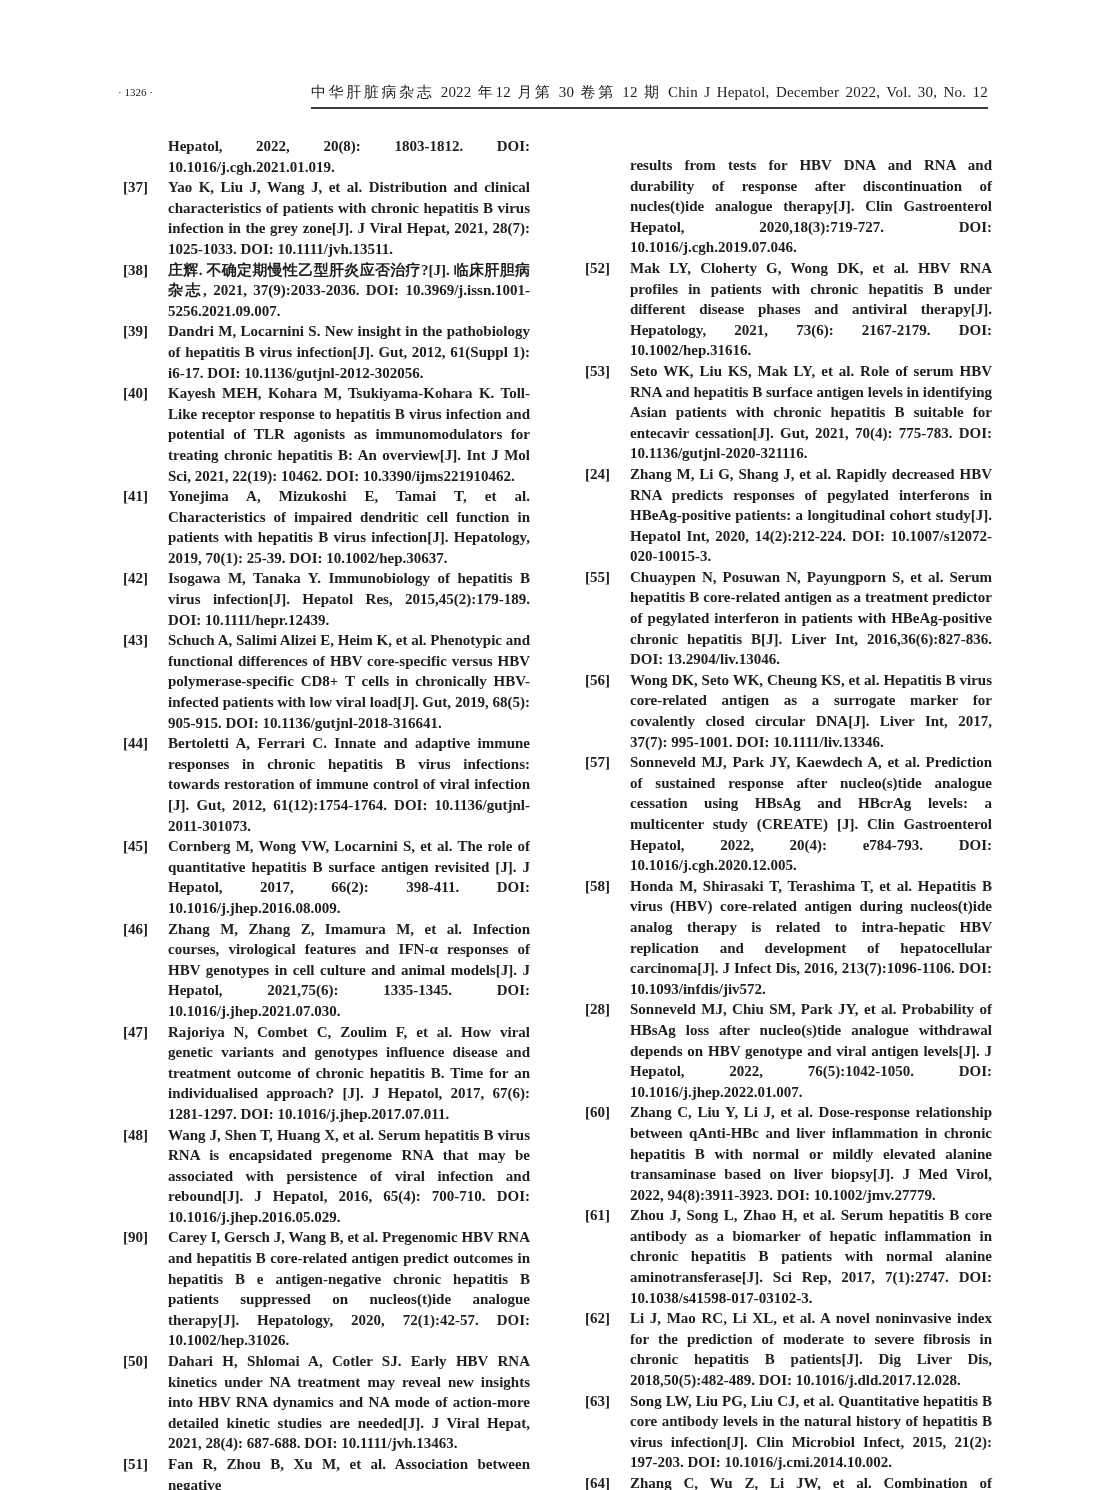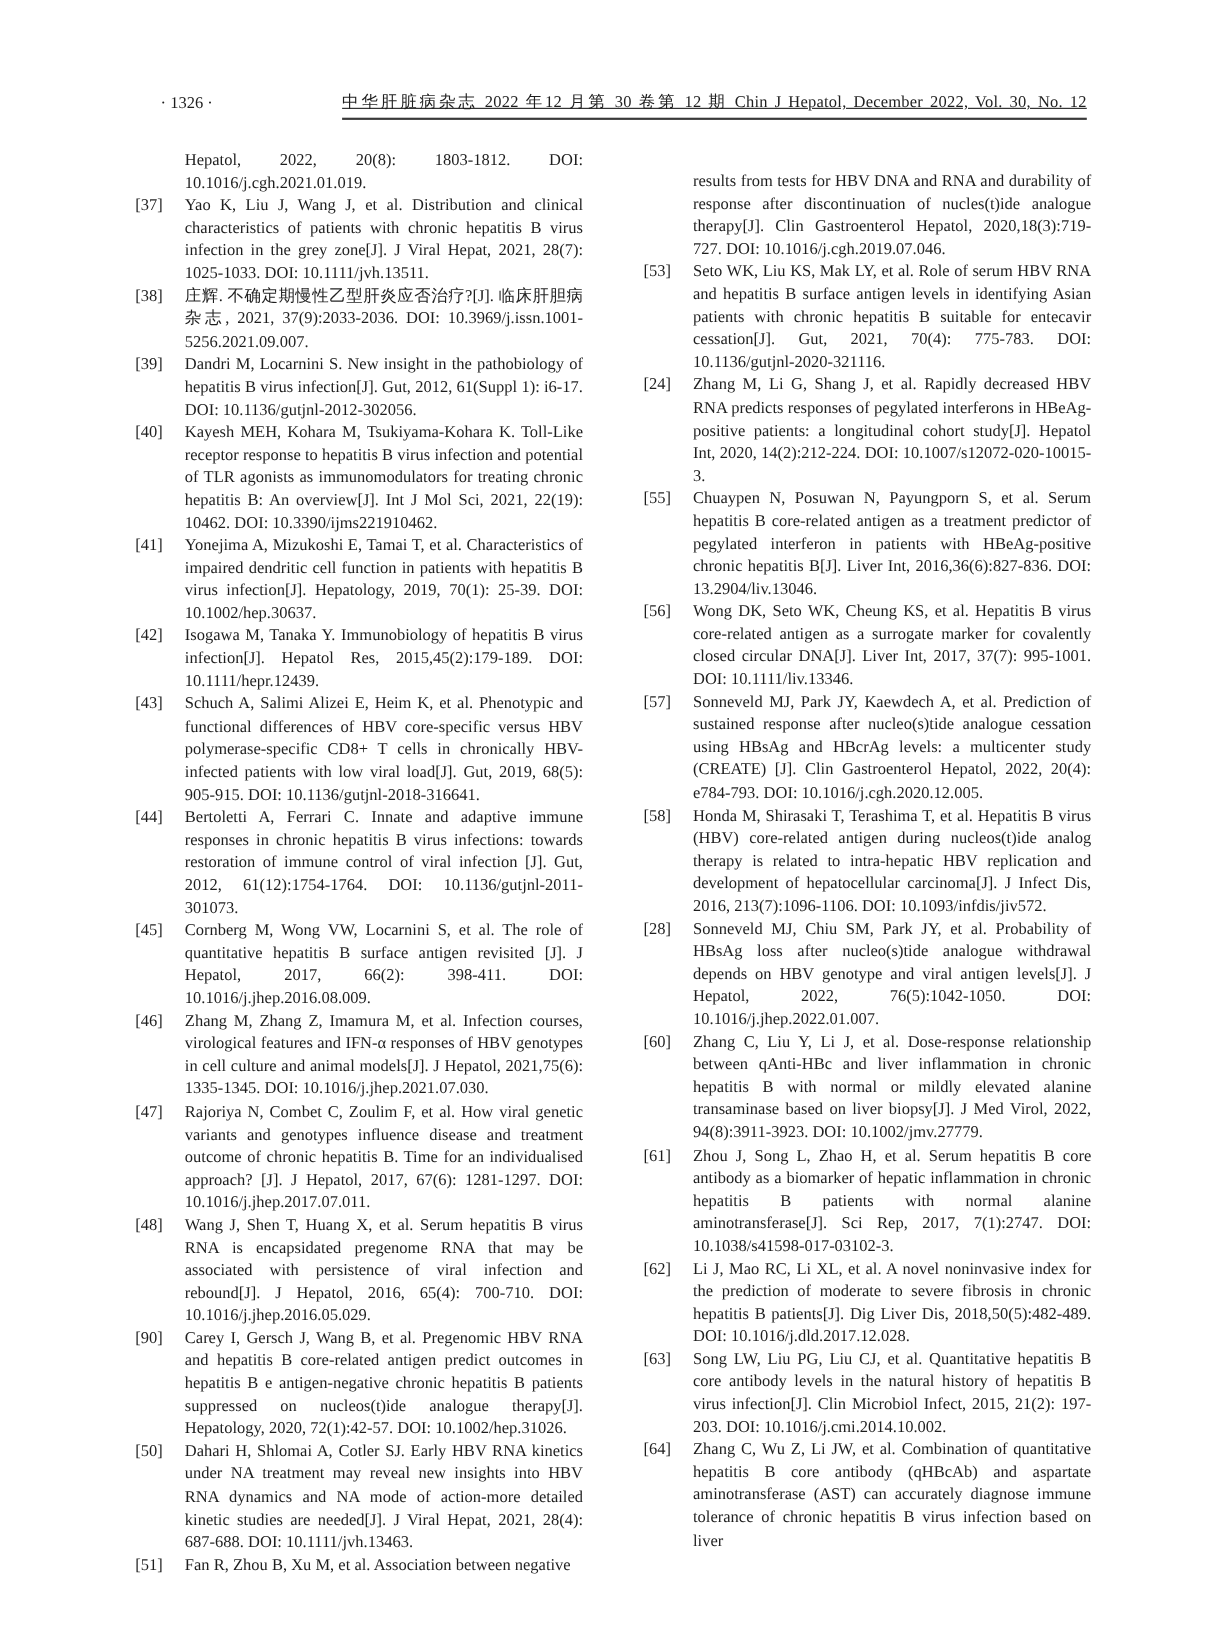--- a/index.html
+++ b/index.html
@@ -14,53 +14,52 @@
     background: #ffffff;
     color: #1e1e1e;
     font-family: "Liberation Serif", "DejaVu Serif", serif;
     overflow: hidden;
   }
   
   .page-number {
     position: absolute;
     left: 118px;
     top: 86px;
-    font-size: 15px;
+    font-size: 11px;
     white-space: nowrap;
-    margin-left: 28px;
   }
   .journal-line {
     position: absolute;
     left: 311px;
     top: 83px;
     width: 677px;
     font-size: 15px;
     text-align: justify;
     text-align-last: justify;
     padding-bottom: 5px;
     border-bottom: 2px solid #3a3a3a;
     white-space: nowrap;
     letter-spacing: 0.2px;
-    text-decoration: underline;
   }
   
   .column {
     position: absolute;
     top: 136px;
     width: 407px;
   }
   .column-left  { left: 123px; }
   .column-right { left: 585px; margin-top: 19px; }
   .ref {
     position: relative;
     padding-left: 45px;
     font-size: 15px;
     line-height: 20.6px;
     text-align: justify;
     text-justify: inter-word;
+    font-weight: bold;
   }
   .ref-num {
     position: absolute;
     left: 0;
     top: 0;
   }
 </style>
 </head>
 <body>
 
@@ -82,20 +81,21 @@
       <div class="ref"><span class="ref-num">[46]</span><span>Zhang M, Zhang Z, Imamura M, et al. Infection courses, virological features and IFN-α responses of HBV genotypes in cell culture and animal models[J]. J Hepatol, 2021,75(6): 1335-1345. DOI: 10.1016/j.jhep.2021.07.030.</span></div>
       <div class="ref"><span class="ref-num">[47]</span><span>Rajoriya N, Combet C, Zoulim F, et al. How viral genetic variants and genotypes influence disease and treatment outcome of chronic hepatitis B. Time for an individualised approach? [J]. J Hepatol, 2017, 67(6): 1281-1297. DOI: 10.1016/j.jhep.2017.07.011.</span></div>
       <div class="ref"><span class="ref-num">[48]</span><span>Wang J, Shen T, Huang X, et al. Serum hepatitis B virus RNA is encapsidated pregenome RNA that may be associated with persistence of viral infection and rebound[J]. J Hepatol, 2016, 65(4): 700-710. DOI: 10.1016/j.jhep.2016.05.029.</span></div>
       <div class="ref"><span class="ref-num">[90]</span><span>Carey I, Gersch J, Wang B, et al. Pregenomic HBV RNA and hepatitis B core-related antigen predict outcomes in hepatitis B e antigen-negative chronic hepatitis B patients suppressed on nucleos(t)ide analogue therapy[J]. Hepatology, 2020, 72(1):42-57. DOI: 10.1002/hep.31026.</span></div>
       <div class="ref"><span class="ref-num">[50]</span><span>Dahari H, Shlomai A, Cotler SJ. Early HBV RNA kinetics under NA treatment may reveal new insights into HBV RNA dynamics and NA mode of action-more detailed kinetic studies are needed[J]. J Viral Hepat, 2021, 28(4): 687-688. DOI: 10.1111/jvh.13463.</span></div>
       <div class="ref"><span class="ref-num">[51]</span><span>Fan R, Zhou B, Xu M, et al. Association between negative</span></div>
     </div>
 
   <div class="column column-right" id="col-right">
       <div class="ref"><span class="ref-num"></span><span>results from tests for HBV DNA and RNA and durability of response after discontinuation of nucles(t)ide analogue therapy[J]. Clin Gastroenterol Hepatol, 2020,18(3):719-727. DOI: 10.1016/j.cgh.2019.07.046.</span></div>
+      <div class="ref"><span class="ref-num">[52]</span><span>Mak LY, Cloherty G, Wong DK, et al. HBV RNA profiles in patients with chronic hepatitis B under different disease phases and antiviral therapy[J]. Hepatology, 2021, 73(6): 2167-2179. DOI: 10.1002/hep.31616.</span></div>
       <div class="ref"><span class="ref-num">[53]</span><span>Seto WK, Liu KS, Mak LY, et al. Role of serum HBV RNA and hepatitis B surface antigen levels in identifying Asian patients with chronic hepatitis B suitable for entecavir cessation[J]. Gut, 2021, 70(4): 775-783. DOI: 10.1136/gutjnl-2020-321116.</span></div>
       <div class="ref"><span class="ref-num">[24]</span><span>Zhang M, Li G, Shang J, et al. Rapidly decreased HBV RNA predicts responses of pegylated interferons in HBeAg-positive patients: a longitudinal cohort study[J]. Hepatol Int, 2020, 14(2):212-224. DOI: 10.1007/s12072-020-10015-3.</span></div>
       <div class="ref"><span class="ref-num">[55]</span><span>Chuaypen N, Posuwan N, Payungporn S, et al. Serum hepatitis B core-related antigen as a treatment predictor of pegylated interferon in patients with HBeAg-positive chronic hepatitis B[J]. Liver Int, 2016,36(6):827-836. DOI: 13.2904/liv.13046.</span></div>
       <div class="ref"><span class="ref-num">[56]</span><span>Wong DK, Seto WK, Cheung KS, et al. Hepatitis B virus core-related antigen as a surrogate marker for covalently closed circular DNA[J]. Liver Int, 2017, 37(7): 995-1001. DOI: 10.1111/liv.13346.</span></div>
       <div class="ref"><span class="ref-num">[57]</span><span>Sonneveld MJ, Park JY, Kaewdech A, et al. Prediction of sustained response after nucleo(s)tide analogue cessation using HBsAg and HBcrAg levels: a multicenter study (CREATE) [J]. Clin Gastroenterol Hepatol, 2022, 20(4): e784-793. DOI: 10.1016/j.cgh.2020.12.005.</span></div>
       <div class="ref"><span class="ref-num">[58]</span><span>Honda M, Shirasaki T, Terashima T, et al. Hepatitis B virus (HBV) core-related antigen during nucleos(t)ide analog therapy is related to intra-hepatic HBV replication and development of hepatocellular carcinoma[J]. J Infect Dis, 2016, 213(7):1096-1106. DOI: 10.1093/infdis/jiv572.</span></div>
       <div class="ref"><span class="ref-num">[28]</span><span>Sonneveld MJ, Chiu SM, Park JY, et al. Probability of HBsAg loss after nucleo(s)tide analogue withdrawal depends on HBV genotype and viral antigen levels[J]. J Hepatol, 2022, 76(5):1042-1050. DOI: 10.1016/j.jhep.2022.01.007.</span></div>
       <div class="ref"><span class="ref-num">[60]</span><span>Zhang C, Liu Y, Li J, et al. Dose-response relationship between qAnti-HBc and liver inflammation in chronic hepatitis B with normal or mildly elevated alanine transaminase based on liver biopsy[J]. J Med Virol, 2022, 94(8):3911-3923. DOI: 10.1002/jmv.27779.</span></div>
       <div class="ref"><span class="ref-num">[61]</span><span>Zhou J, Song L, Zhao H, et al. Serum hepatitis B core antibody as a biomarker of hepatic inflammation in chronic hepatitis B patients with normal alanine aminotransferase[J]. Sci Rep, 2017, 7(1):2747. DOI: 10.1038/s41598-017-03102-3.</span></div>
       <div class="ref"><span class="ref-num">[62]</span><span>Li J, Mao RC, Li XL, et al. A novel noninvasive index for the prediction of moderate to severe fibrosis in chronic hepatitis B patients[J]. Dig Liver Dis, 2018,50(5):482-489. DOI: 10.1016/j.dld.2017.12.028.</span></div>

